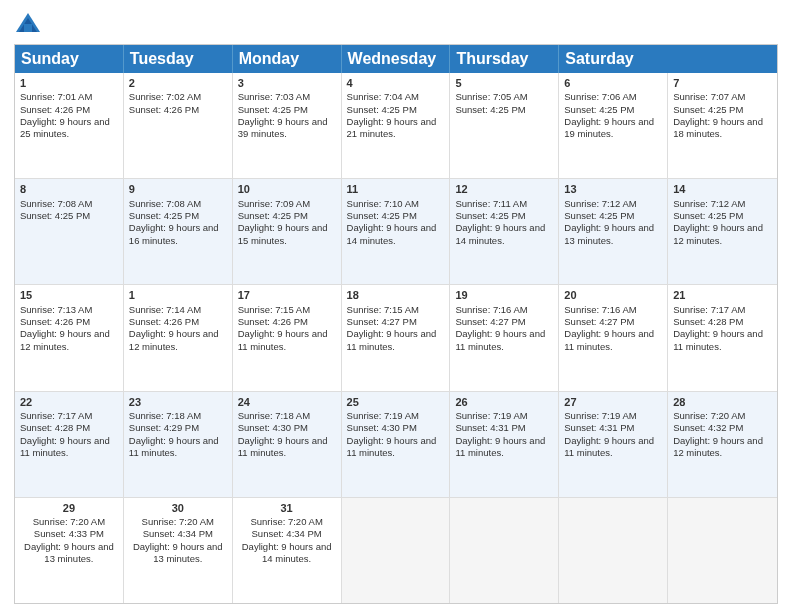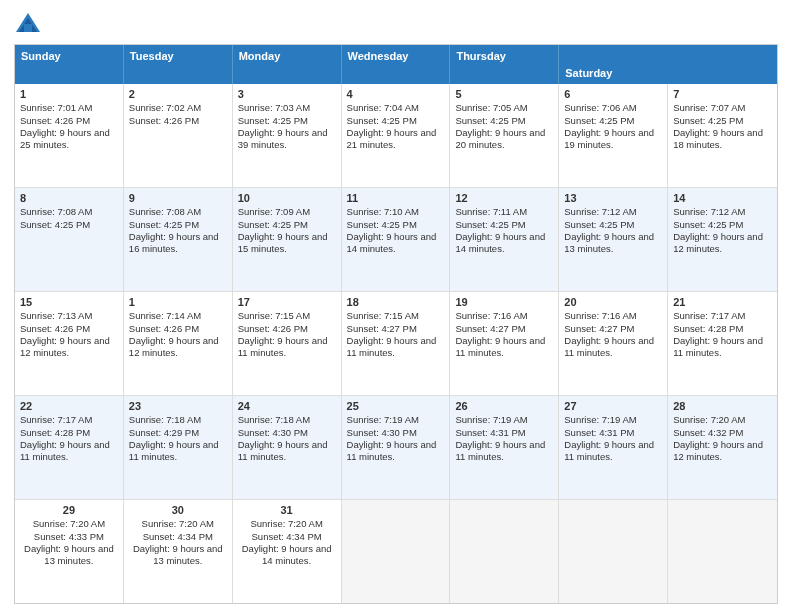--- a/index.html
+++ b/index.html
@@ -67,26 +67,26 @@
       border: 1px solid #ccc;
     }
     .cal-header {
       display: grid;
       grid-template-columns: repeat(7, 1fr);
       background: #2a7abf;
     }
     .cal-header-cell {
       color: #fff;
       font-weight: bold;
-      font-size: 11px;
+      font-size: 16px;
       padding: 5px 6px;
       text-align: left;
       border-right: 1px solid #5499cc;
     }
-    .cal-header-cell:last-child { border-right: none; margin-top: 17px; }
+    .cal-header-cell:last-child { border-right: none; }
     .cal-body {
       flex: 1;
       display: flex;
       flex-direction: column;
     }
     .cal-row {
       display: grid;
       grid-template-columns: repeat(7, 1fr);
       flex: 1;
       border-bottom: 1px solid #ddd;
@@ -141,21 +141,21 @@
         <div class="cal-header-cell">Wednesday</div>
         <div class="cal-header-cell">Thursday</div>
         <div class="cal-header-cell">Saturday</div>
       </div>
     <div class="cal-body" id="cal-body">
         <div class="cal-row">
           <div class="cal-cell"><span class="day-num">1</span><span>Sunrise: 7:01 AM</span><br><span>Sunset: 4:26 PM</span><br><span>Daylight: 9 hours and 25 minutes.</span></div>
           <div class="cal-cell"><span class="day-num">2</span><span>Sunrise: 7:02 AM</span><br><span>Sunset: 4:26 PM</span><br></div>
           <div class="cal-cell"><span class="day-num">3</span><span>Sunrise: 7:03 AM</span><br><span>Sunset: 4:25 PM</span><br><span>Daylight: 9 hours and 39 minutes.</span></div>
           <div class="cal-cell"><span class="day-num">4</span><span>Sunrise: 7:04 AM</span><br><span>Sunset: 4:25 PM</span><br><span>Daylight: 9 hours and 21 minutes.</span></div>
-          <div class="cal-cell"><span class="day-num">5</span><span>Sunrise: 7:05 AM</span><br><span>Sunset: 4:25 PM</span><br><span>Daylight: 9 hours and 20 minutes.</span></div>
+          <div class="cal-cell"><span class="day-num">5</span><span>Sunrise: 7:05 AM</span><br><span>Sunset: 4:25 PM</span><br></div>
           <div class="cal-cell"><span class="day-num">6</span><span>Sunrise: 7:06 AM</span><br><span>Sunset: 4:25 PM</span><br><span>Daylight: 9 hours and 19 minutes.</span></div>
           <div class="cal-cell"><span class="day-num">7</span><span>Sunrise: 7:07 AM</span><br><span>Sunset: 4:25 PM</span><br><span>Daylight: 9 hours and 18 minutes.</span></div>
         </div>
         <div class="cal-row">
           <div class="cal-cell alt-row"><span class="day-num">8</span><span>Sunrise: 7:08 AM</span><br><span>Sunset: 4:25 PM</span><br></div>
           <div class="cal-cell alt-row"><span class="day-num">9</span><span>Sunrise: 7:08 AM</span><br><span>Sunset: 4:25 PM</span><br><span>Daylight: 9 hours and 16 minutes.</span></div>
           <div class="cal-cell alt-row"><span class="day-num">10</span><span>Sunrise: 7:09 AM</span><br><span>Sunset: 4:25 PM</span><br><span>Daylight: 9 hours and 15 minutes.</span></div>
           <div class="cal-cell alt-row"><span class="day-num">11</span><span>Sunrise: 7:10 AM</span><br><span>Sunset: 4:25 PM</span><br><span>Daylight: 9 hours and 14 minutes.</span></div>
           <div class="cal-cell alt-row"><span class="day-num">12</span><span>Sunrise: 7:11 AM</span><br><span>Sunset: 4:25 PM</span><br><span>Daylight: 9 hours and 14 minutes.</span></div>
           <div class="cal-cell alt-row"><span class="day-num">13</span><span>Sunrise: 7:12 AM</span><br><span>Sunset: 4:25 PM</span><br><span>Daylight: 9 hours and 13 minutes.</span></div>

